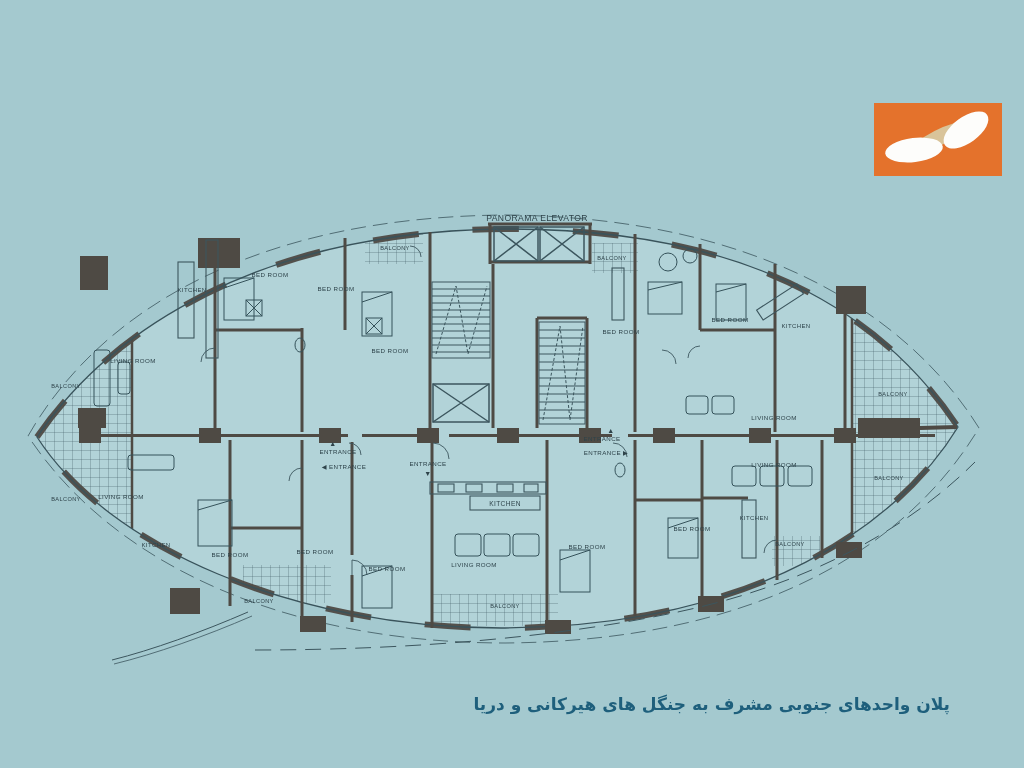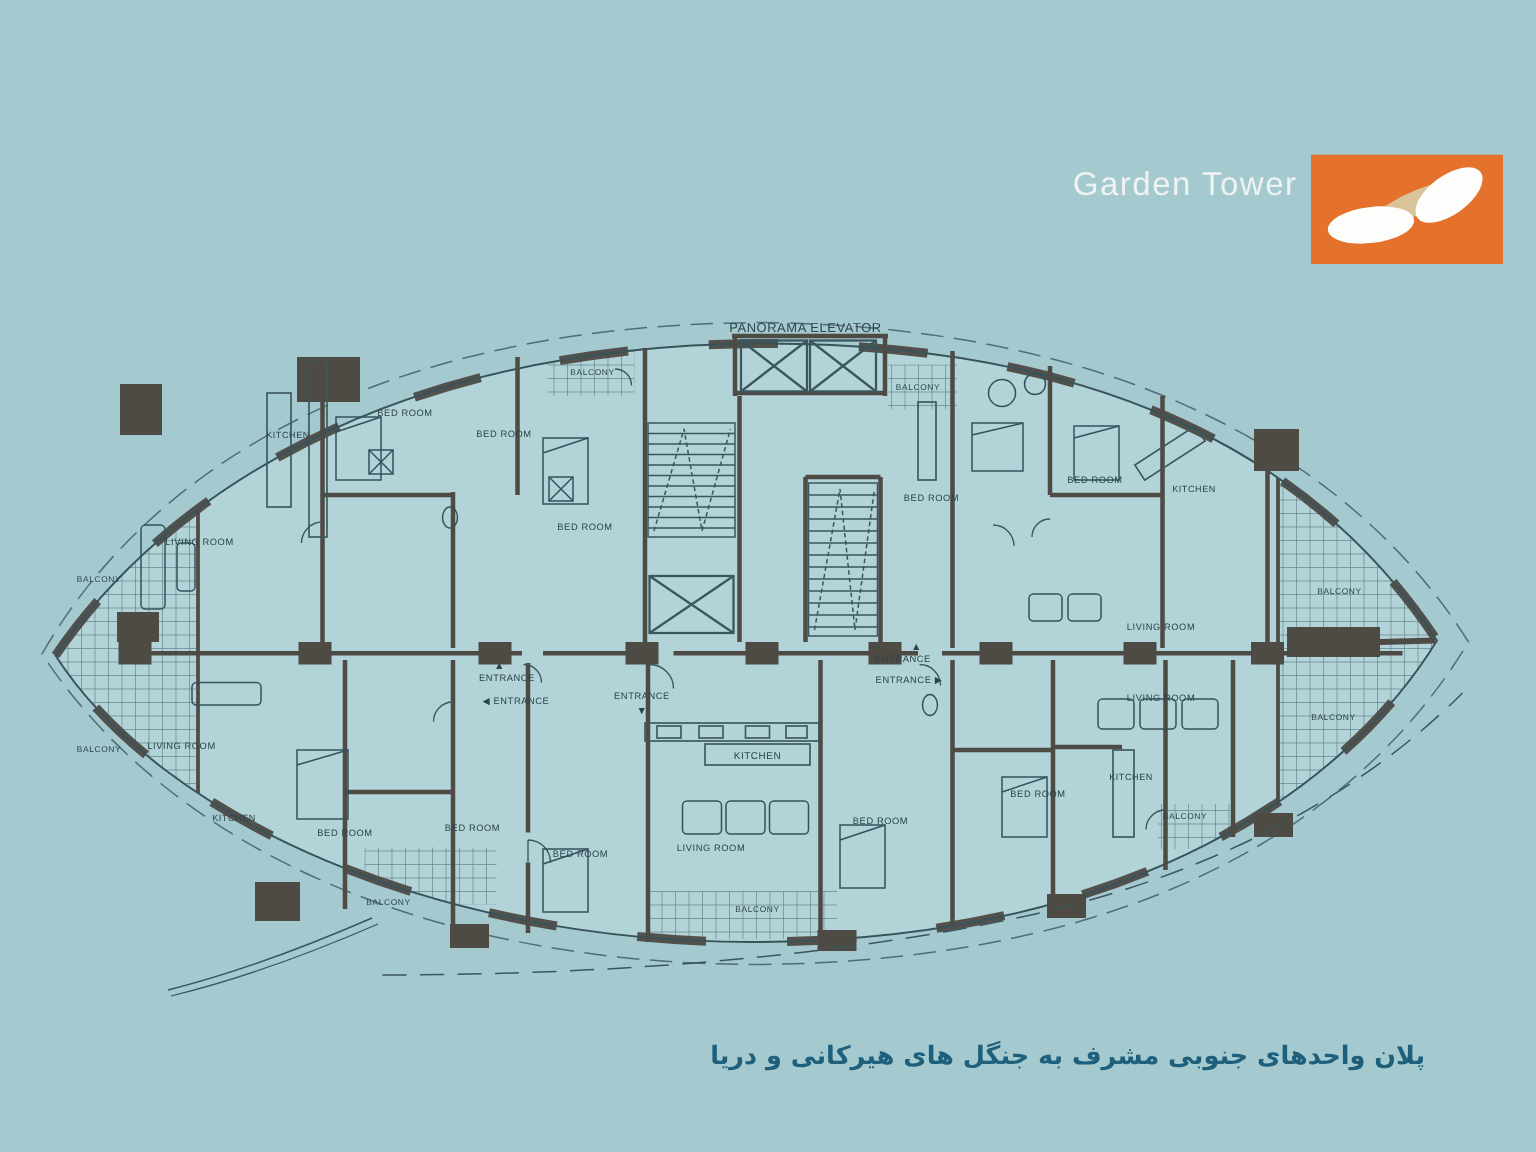--- a/index.html
+++ b/index.html
@@ -235,21 +235,20 @@
       <text x="692" y="531" font-size="6.2">BED ROOM</text>
       <text x="754" y="520" font-size="6">KITCHEN</text>
       <text x="790" y="546" font-size="5.6">BALCONY</text>
       <text x="893" y="396" font-size="5.6">BALCONY</text>
       <text x="889" y="480" font-size="5.6">BALCONY</text>
     </g>
 </svg>
 
 <div class="logo-block">
   <div class="logo-text">
-    <div class="logo-sub">Garden Tower</div>
   </div>
   <svg class="logo-mark" width="128" height="73" viewBox="0 0 128 73">
     <rect x="0" y="0" width="128" height="73" fill="#e4722c"></rect>
     <path d="M24,56 Q58,20 102,16 Q74,44 30,59 Z" fill="#d9c49a"></path>
     <ellipse cx="40" cy="47" rx="29" ry="12" transform="rotate(-7 40 47)" fill="#fdfdfb"></ellipse>
     <ellipse cx="92" cy="27" rx="26" ry="13" transform="rotate(-36 92 27)" fill="#fdfdfb"></ellipse>
   </svg>
 </div>
 
 <div class="caption">پلان واحدهای جنوبی مشرف به جنگل های هیرکانی و دریا</div>

